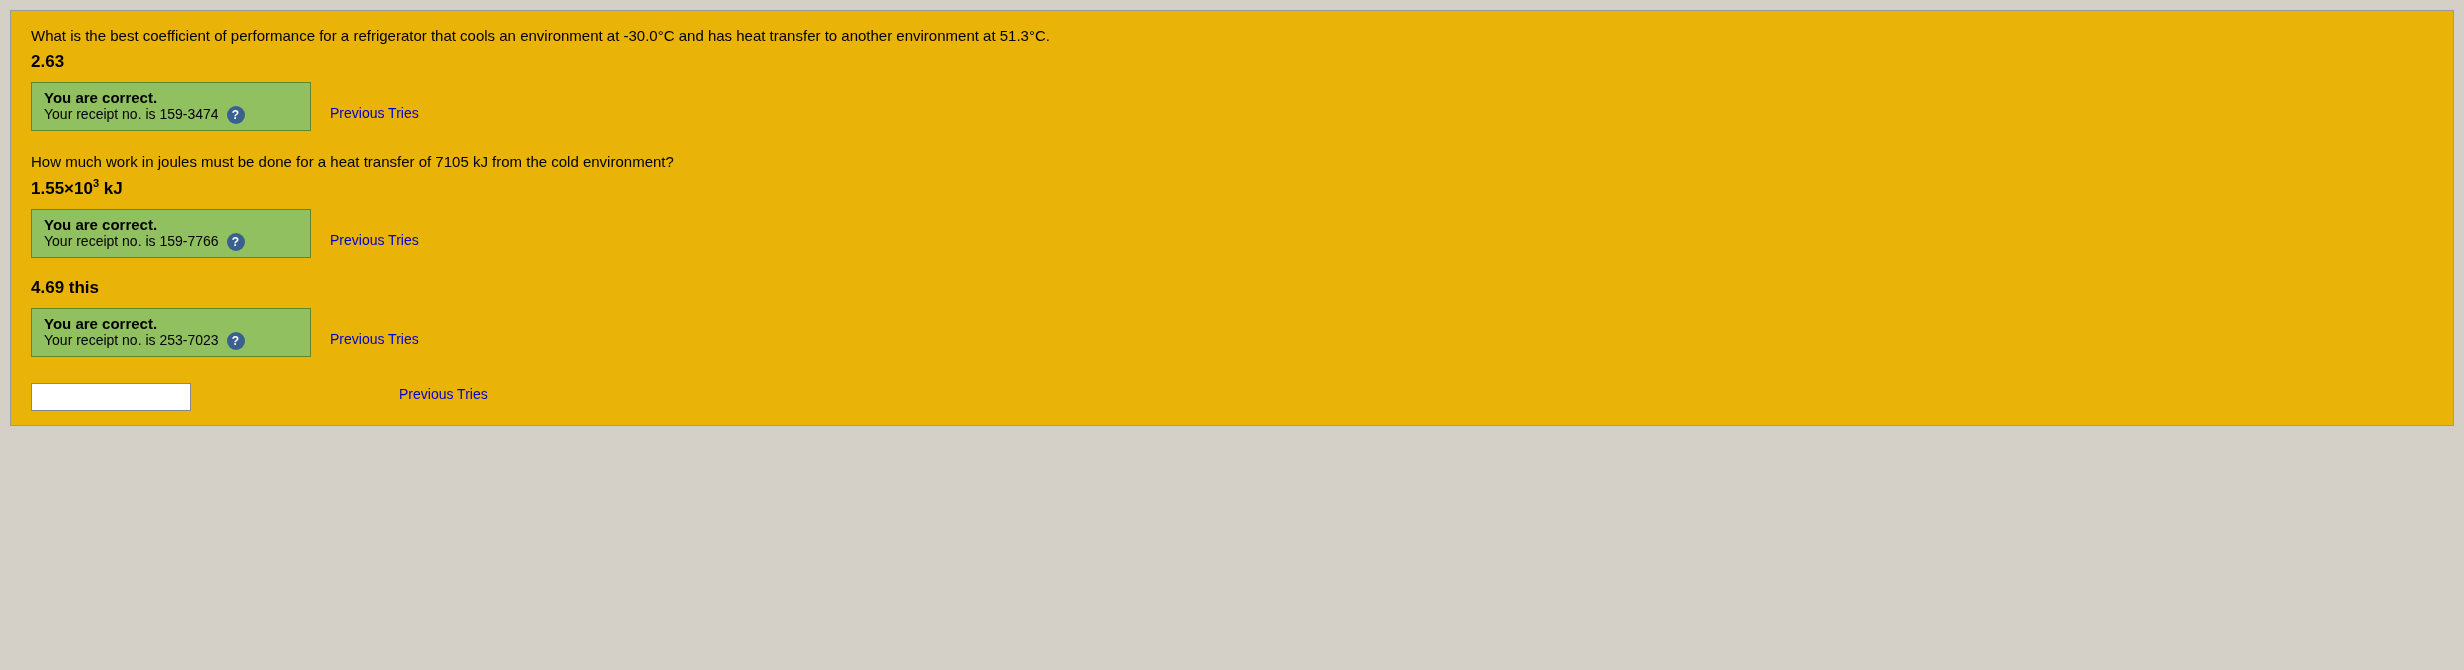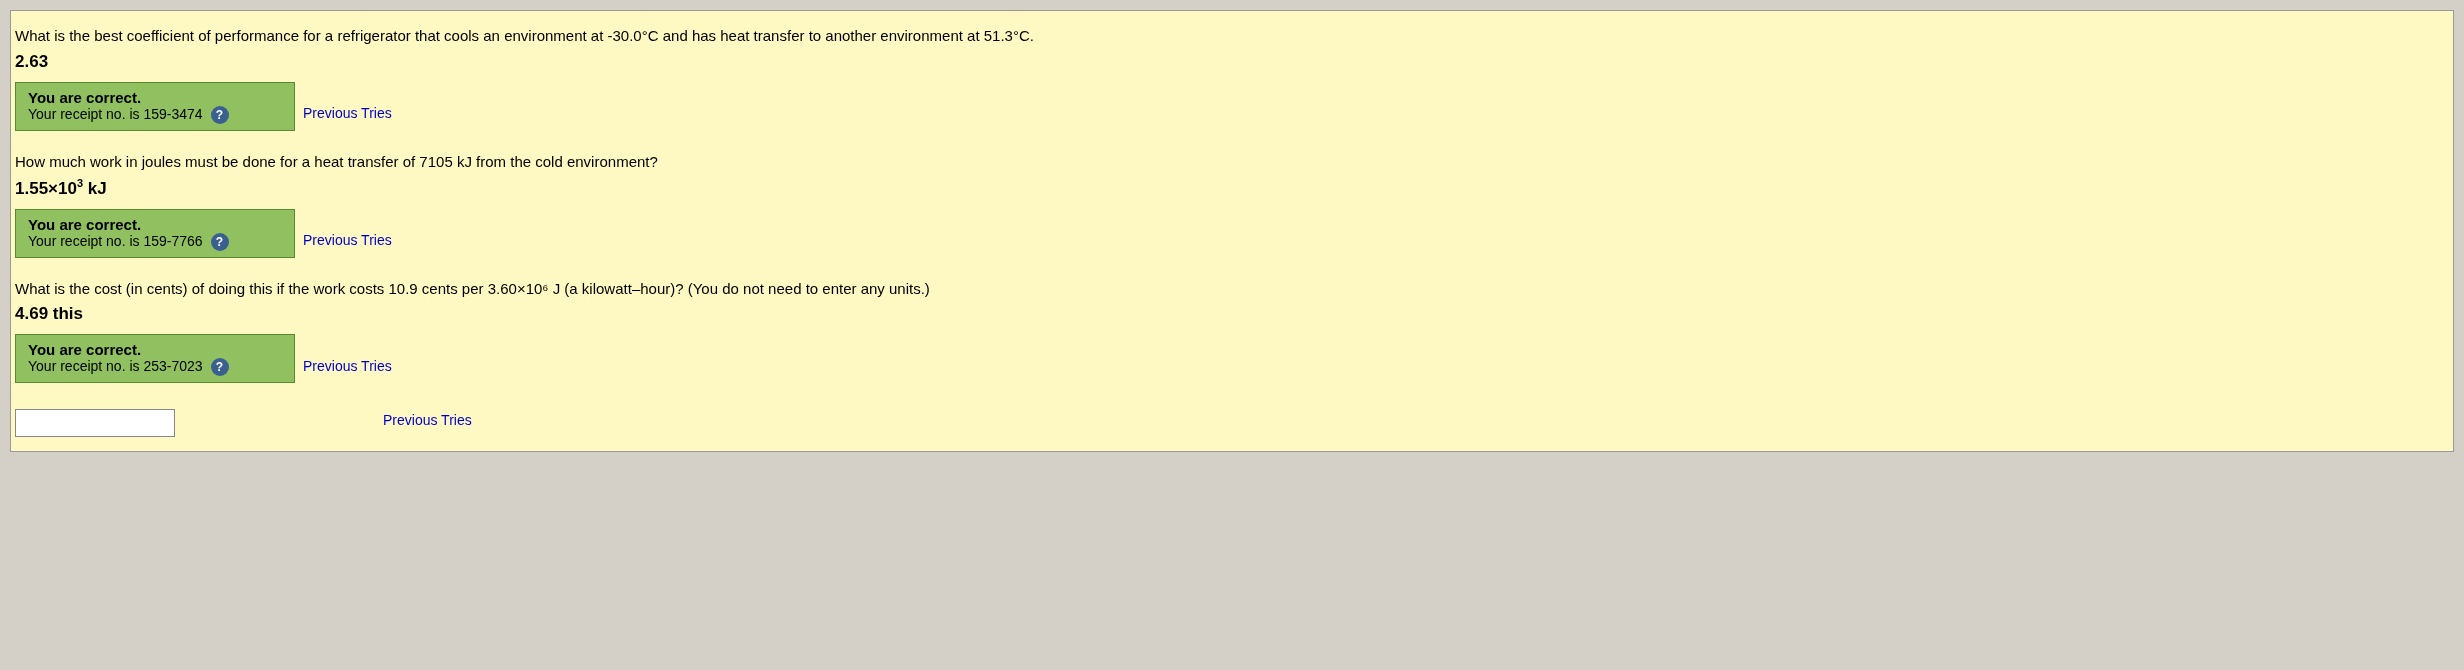--- a/index.html
+++ b/index.html
@@ -12,23 +12,23 @@
       background-color: #d4d0c8;
       font-family: Arial, sans-serif;
       font-size: 15px;
       color: #000;
       padding: 10px;
       width: 2464px;
       min-height: 670px;
     }
 
     .main-container {
-      background-color: #fef9c3;
+      background-color: #eab308;
       border: 1px solid #999;
-      padding: 14px 4px;
+      padding: 14px 20px;
       width: 100%;
     }
 
     .question-text {
       font-size: 15px;
       line-height: 1.5;
       margin-bottom: 4px;
       color: #000;
     }
 
@@ -91,20 +91,21 @@
       color: #0000cc;
       cursor: pointer;
       margin-left: 8px;
       white-space: nowrap;
     }
 
     .correct-row {
       display: flex;
       align-items: center;
       flex-wrap: nowrap;
+      gap: 11px;
     }
 
     .answer-input {
       border: 1px solid #888;
       background-color: #fff;
       width: 160px;
       height: 28px;
       padding: 2px 4px;
       font-size: 14px;
       display: block;
@@ -154,21 +155,20 @@
             Your receipt no. is <span>159-7766</span>
             <span class="question-icon">?</span>
           </span>
         </div>
       </div>
       <span class="prev-tries-link">Previous Tries</span>
     </div>
   </div>
 
   <div class="section">
-    <div class="question-text">What is the cost (in cents) of doing this if the work costs 10.9 cents per 3.60×10⁶ J (a kilowatt–hour)? (You do not need to enter any units.)</div>
     <div class="answer-value">
       <span>4.69</span><span> this</span>
     </div>
     <div class="correct-row">
       <div class="correct-box">
         <div class="correct-box-inner">
           <span class="correct-label">You are correct.</span>
           <span class="receipt-text">
             Your receipt no. is <span>253-7023</span>
             <span class="question-icon">?</span>

